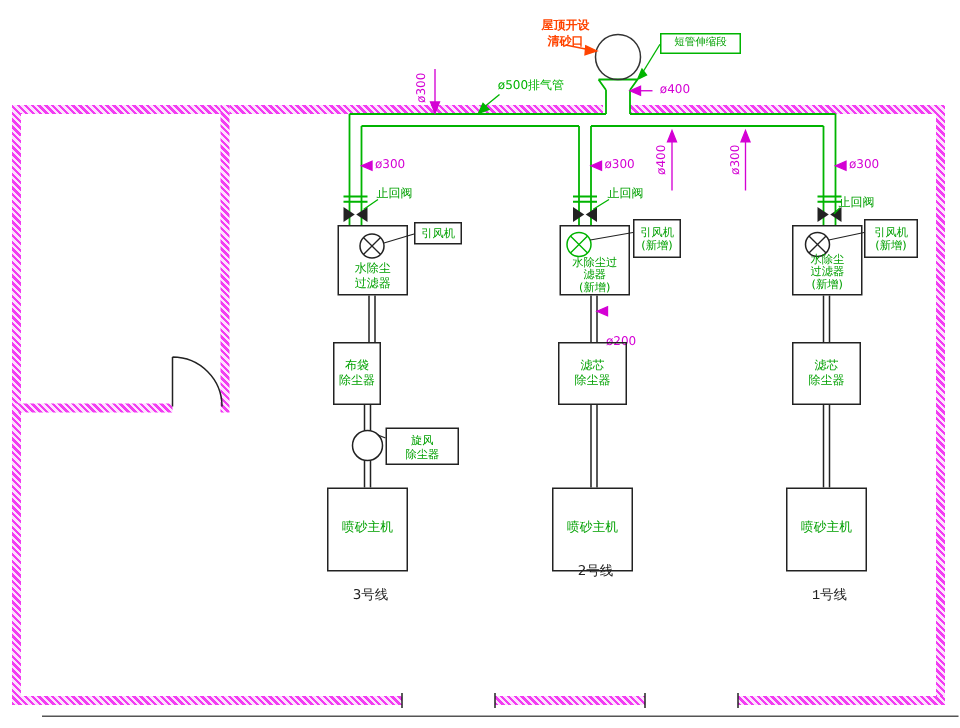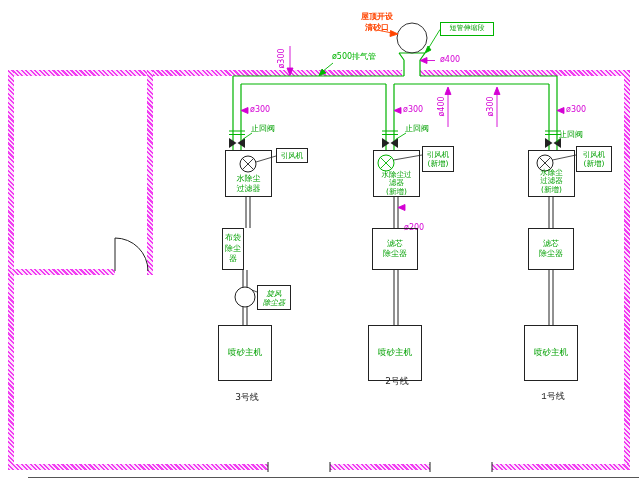--- a/index.html
+++ b/index.html
@@ -161,28 +161,28 @@
 
   <div class="lbl boxed bottomtxt" style="left:225px;top:150px;width:47px;height:47px;padding-bottom:3px;">水除尘
 过滤器</div>
   <div class="lbl boxed bottomtxt" style="left:373px;top:150px;width:47px;height:47px;padding-bottom:0;font-size:7.5px;line-height:8.5px;">水除尘过
 滤器
 (新增)</div>
   <div class="lbl boxed bottomtxt" style="left:528px;top:150px;width:47px;height:47px;padding-bottom:2px;font-size:7.5px;line-height:8.5px;">水除尘
 过滤器
 (新增)</div>
 
-  <div class="lbl boxed" style="left:222px;top:228px;width:22px;height:42px;line-height:10.5px;">布袋
+  <div class="lbl boxed" style="left:222px;top:228px;width:32px;height:42px;line-height:10.5px;">布袋
 除尘器</div>
   <div class="lbl boxed" style="left:372px;top:228px;width:46px;height:42px;line-height:10.5px;">滤芯
 除尘器</div>
   <div class="lbl boxed" style="left:528px;top:228px;width:46px;height:42px;line-height:10.5px;">滤芯
 除尘器</div>
 
-  <div class="lbl boxed" style="left:257px;top:285px;width:34px;height:25px;font-size:7.5px;line-height:9px;font-style:italic;">旋风
+  <div class="lbl boxed" style="left:257px;top:285px;width:49px;height:25px;font-size:7.5px;line-height:9px;">旋风
 除尘器</div>
 
   <div class="lbl boxed" style="left:218px;top:325px;width:54px;height:56px;font-size:8.5px;">喷砂主机</div>
   <div class="lbl boxed" style="left:368px;top:325px;width:54px;height:56px;font-size:8.5px;">喷砂主机</div>
   <div class="lbl boxed" style="left:524px;top:325px;width:54px;height:56px;font-size:8.5px;">喷砂主机</div>
 
   <div class="lbl" style="left:226px;top:392px;width:42px;height:12px;color:#222;font-size:9px;text-align:center;">3号线</div>
   <div class="lbl" style="left:376px;top:376px;width:42px;height:12px;color:#222;font-size:9px;">2号线</div>
   <div class="lbl" style="left:532px;top:392px;width:42px;height:12px;color:#222;font-size:9px;font-family:Liberation Mono, monospace;">1号线</div>
 

